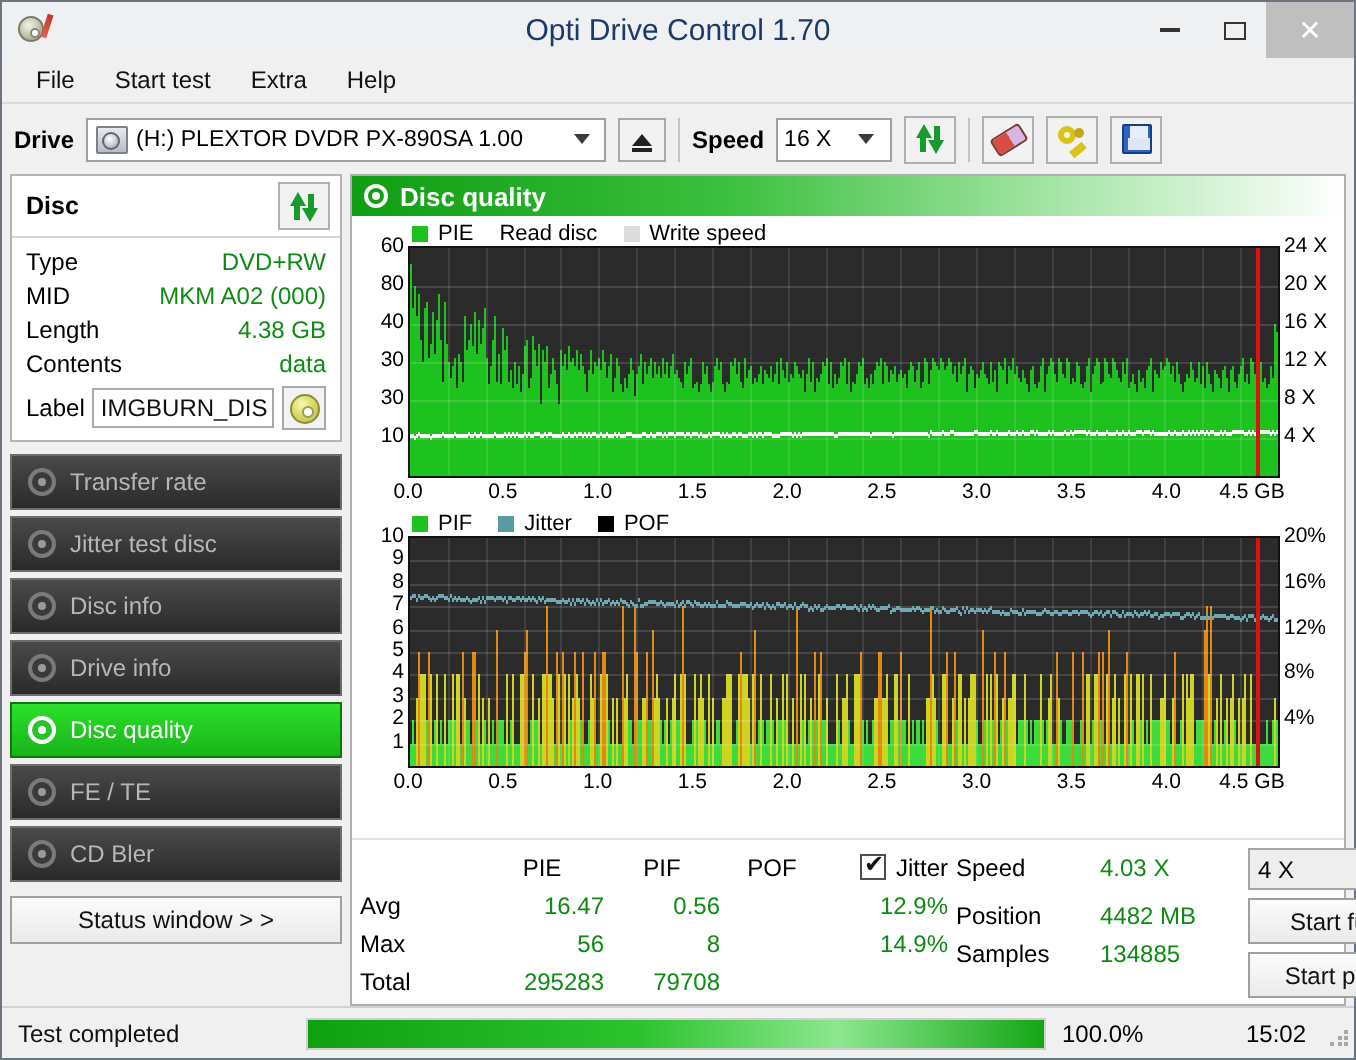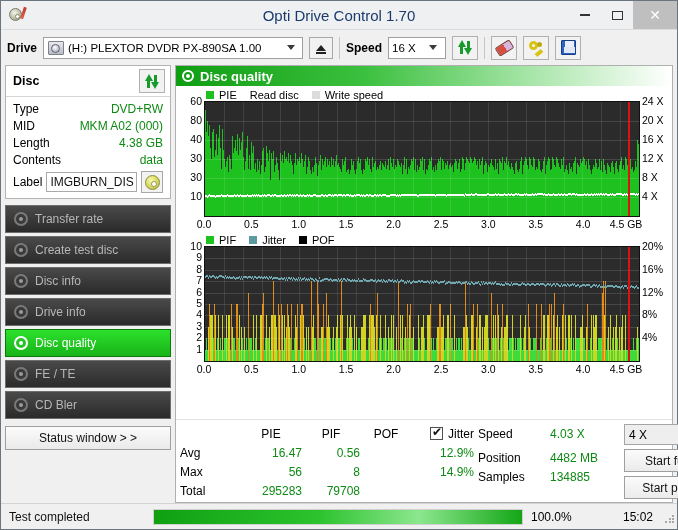--- a/index.html
+++ b/index.html
@@ -383,20 +383,26 @@
         </div>
       <div class="win-btn">
           <span class="max-glyph"></span>
         </div>
       <div class="win-btn close">
           <span>✕</span>
         </div>
     </div>
   </div>
 
+  <div class="menubar">
+    <div class="menu-item">File</div>
+    <div class="menu-item">Start test</div>
+    <div class="menu-item">Extra</div>
+    <div class="menu-item">Help</div>
+  </div>
 
   <div class="drivebar">
     <div class="lbl-bold">Drive</div>
     <div class="drive-combo">
       <span class="drive-ic"></span>
       <span>(H:)   PLEXTOR DVDR   PX-890SA 1.00</span>
       <span class="combo-arrow"></span>
     </div>
     <div class="eject-btn">
       <span class="eject-glyph"></span>
@@ -473,21 +479,21 @@
         </div>
       </div>
 
       <div class="navlist">
         <div class="navbtn">
           <span class="nav-ic"></span>
           <span>Transfer rate</span>
         </div>
         <div class="navbtn">
           <span class="nav-ic"></span>
-          <span>Create test disc</span>
+          <span>Jitter test disc</span>
         </div>
         <div class="navbtn">
           <span class="nav-ic"></span>
           <span>Disc info</span>
         </div>
         <div class="navbtn">
           <span class="nav-ic"></span>
           <span>Drive info</span>
         </div>
         <div class="navbtn active">

